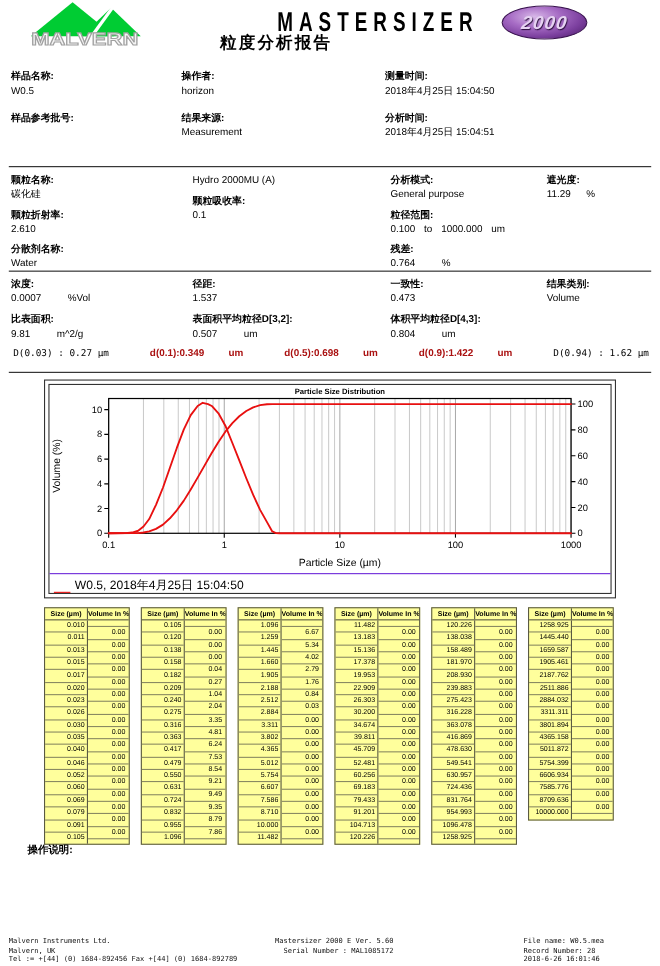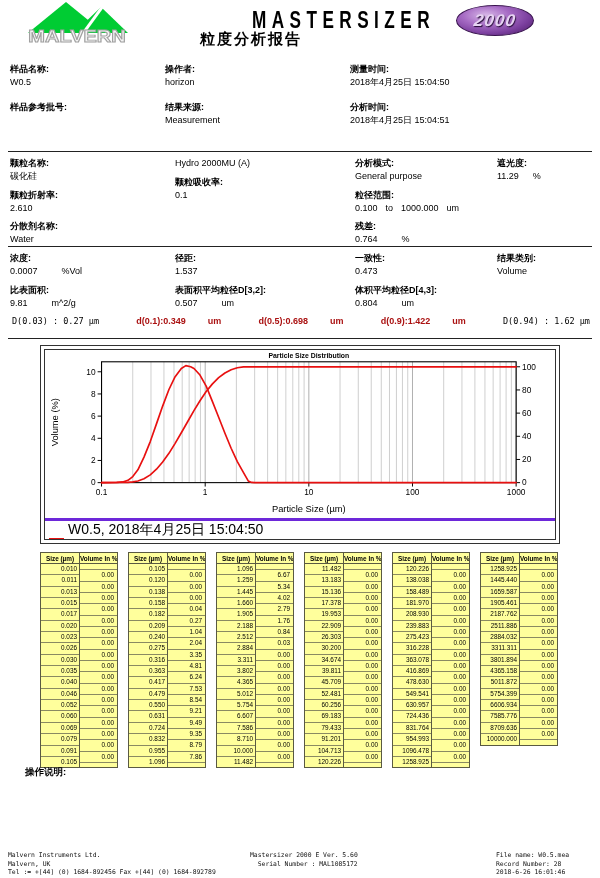--- a/index.html
+++ b/index.html
@@ -41,42 +41,42 @@
   .drow{position:absolute;top:316px;left:12px;right:10px;display:flex;justify-content:space-between;align-items:baseline;}
   .dmono{font-family:"DejaVu Sans Mono",monospace;font-size:8.5px;}
   .dred{font-weight:bold;font-size:9px;}
   .dred .dv{} .dred .du{margin-left:22px;}
 
   
   .chartbox{position:absolute;top:345px;left:40px;width:520px;height:199px;border:1px solid #333;
             padding:3px;box-sizing:border-box;}
   .chartinner{border:1px solid #333;height:100%;box-sizing:border-box;display:flex;flex-direction:column;}
   .chart-svg{width:100%;height:171px;display:block;font-family:"Liberation Sans",sans-serif;}
-  .legend{border-top:3px solid #6d28d9;flex:1;display:flex;align-items:flex-end;padding-left:4px;font-size:14px;}
+  .legend{border-top:1px solid #6d28d9;flex:1;display:flex;align-items:flex-end;padding-left:4px;font-size:11px;}
   .legline{width:15px;border-top:1.7px solid #e81010;margin-right:4px;}
 
   
   .tables{position:absolute;top:552px;left:40px;width:521px;display:flex;gap:10px;align-items:flex-start;}
   .ptable{width:78px;background:#ffff9c;border:1px solid #5a5a42;box-sizing:border-box;font-size:6.4px;color:#000;}
   .pt-head{display:flex;border-bottom:1px solid #5a5a42;font-weight:bold;}
   .pt-head span{text-align:center;padding:1.5px 0;white-space:nowrap;overflow:hidden;}
   .pt-head span:first-child{width:38px;border-right:1px solid #5a5a42;}
   .pt-head span:last-child{flex:1;}
   .pt-body{display:flex;}
   .pt-sizes{width:38px;border-right:1px solid #5a5a42;}
   .pt-sizes div{height:10.35px;line-height:10.5px;text-align:right;padding-right:2px;border-bottom:1px solid #8a8a62;}
   .pt-sizes div:last-child{border-bottom:none;}
   .pt-vols{flex:1;}
   .pt-vols .sp{height:5.2px;border-bottom:1px solid #8a8a62;}
   .pt-vols .vc{height:10.35px;line-height:10.5px;text-align:right;padding-right:3px;border-bottom:1px solid #8a8a62;}
 
   
   .notes{position:absolute;top:766px;left:25px;font-size:9.5px;font-weight:bold;}
   .fblock{position:absolute;top:851px;font-family:"DejaVu Sans Mono",monospace;font-size:6.4px;line-height:1.35;color:#111;white-space:nowrap;}
-  .fleft{left:8px;} .fcenter{left:250px;text-align:right;} .fright{left:496px;}
+  .fleft{left:8px;} .fcenter{left:250px;text-align:right;} .fright{left:476px;}
 </style>
 </head>
 <body>
 
 <div class="page">
 
   <div class="logo">
     <div class="tri tri1"></div>
     <div class="tri tri2"></div>
     <div class="tri-gap"></div>

